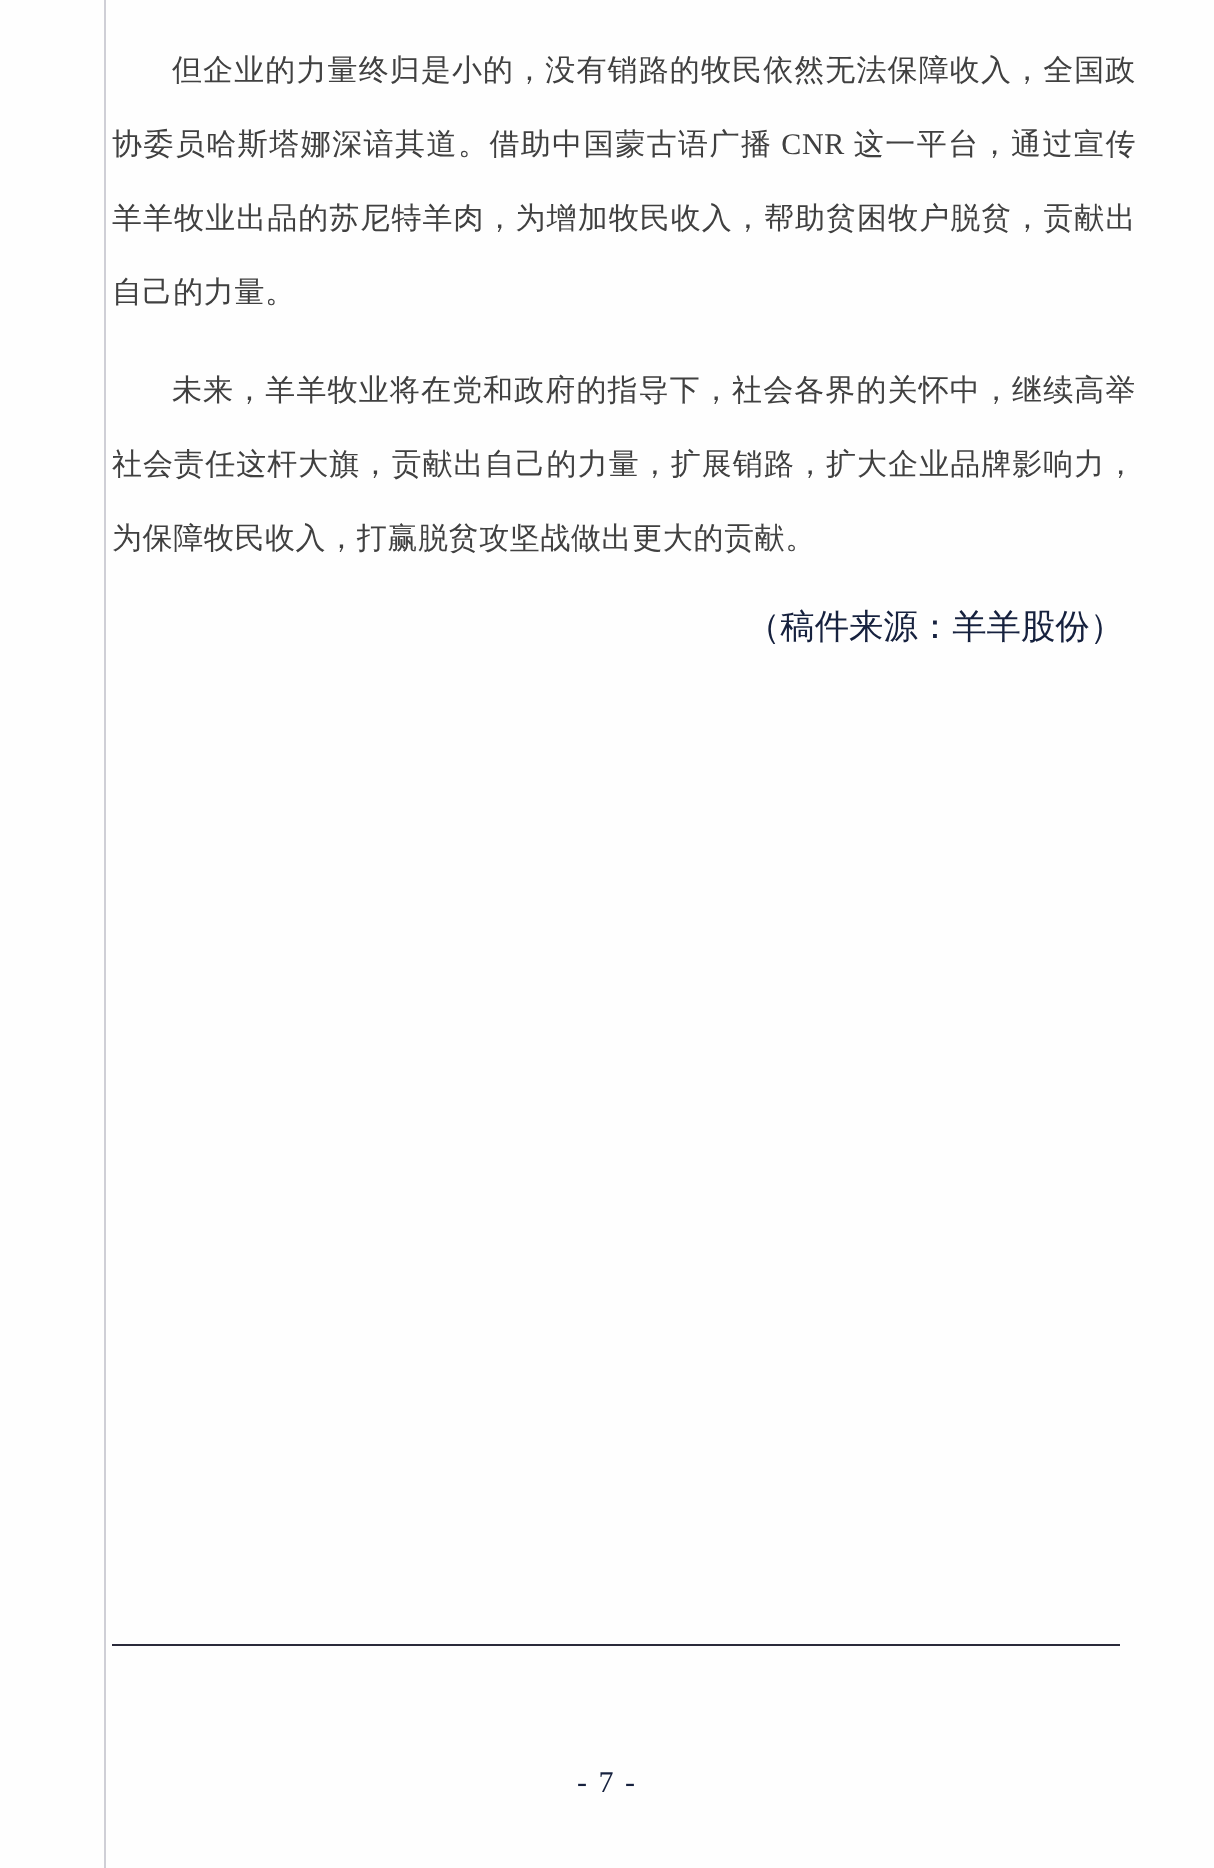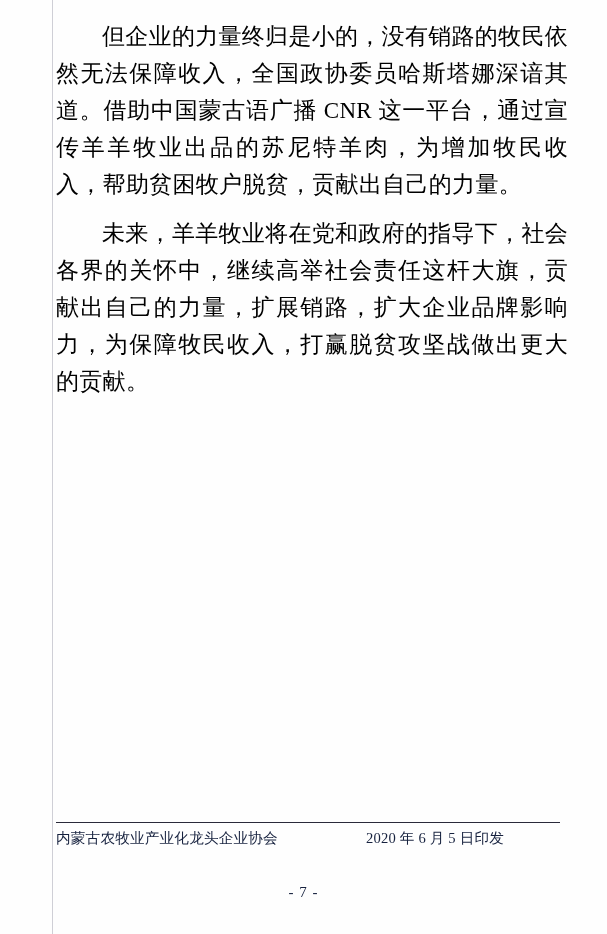--- a/index.html
+++ b/index.html
@@ -32,27 +32,27 @@
     background: #cfcfd6;
   }
   .content {
     position: absolute;
     left: 56px;
     top: 18px;
     width: 512px;
   }
   p.para {
     margin: 0 0 6px 0;
-    font-size: 23px;
+    font-size: 15px;
     line-height: 37px;
     text-align: justify;
     text-justify: inter-ideograph;
     text-indent: 2em;
     letter-spacing: 0.3px;
-    color: #000000;
+    color: #404040;
     font-family: "Liberation Serif", "DejaVu Serif", serif;
   }
   p.para.second {
     margin-top: 12px;
   }
   p.source {
     margin: 6px 0 0 0;
     font-size: 17.2px;
     line-height: 37px;
     text-align: right;
@@ -101,24 +101,21 @@
 </head>
 <body>
 
 <div class="page">
 
   <div class="left-rule"></div>
 
   <div class="content">
     <p class="para">但企业的力量终归是小的，没有销路的牧民依然无法保障收入，全国政协委员哈斯塔娜深谙其道。借助中国蒙古语广播 CNR 这一平台，通过宣传羊羊牧业出品的苏尼特羊肉，为增加牧民收入，帮助贫困牧户脱贫，贡献出自己的力量。</p>
     <p class="para second">未来，羊羊牧业将在党和政府的指导下，社会各界的关怀中，继续高举社会责任这杆大旗，贡献出自己的力量，扩展销路，扩大企业品牌影响力，为保障牧民收入，打赢脱贫攻坚战做出更大的贡献。</p>
+    <p class="source">（稿件来源：羊羊股份）</p>
   </div>
 
   <div class="footer-rule"></div>
 
-  <div class="footer">
-    <span class="footer-left">内蒙古农牧业产业化龙头企业协会</span>
-    <span class="footer-right">2020 年 6 月 5 日印发</span>
-  </div>
 
   <div class="page-number">- 7 -</div>
 
 </div>
 
 </body></html>

